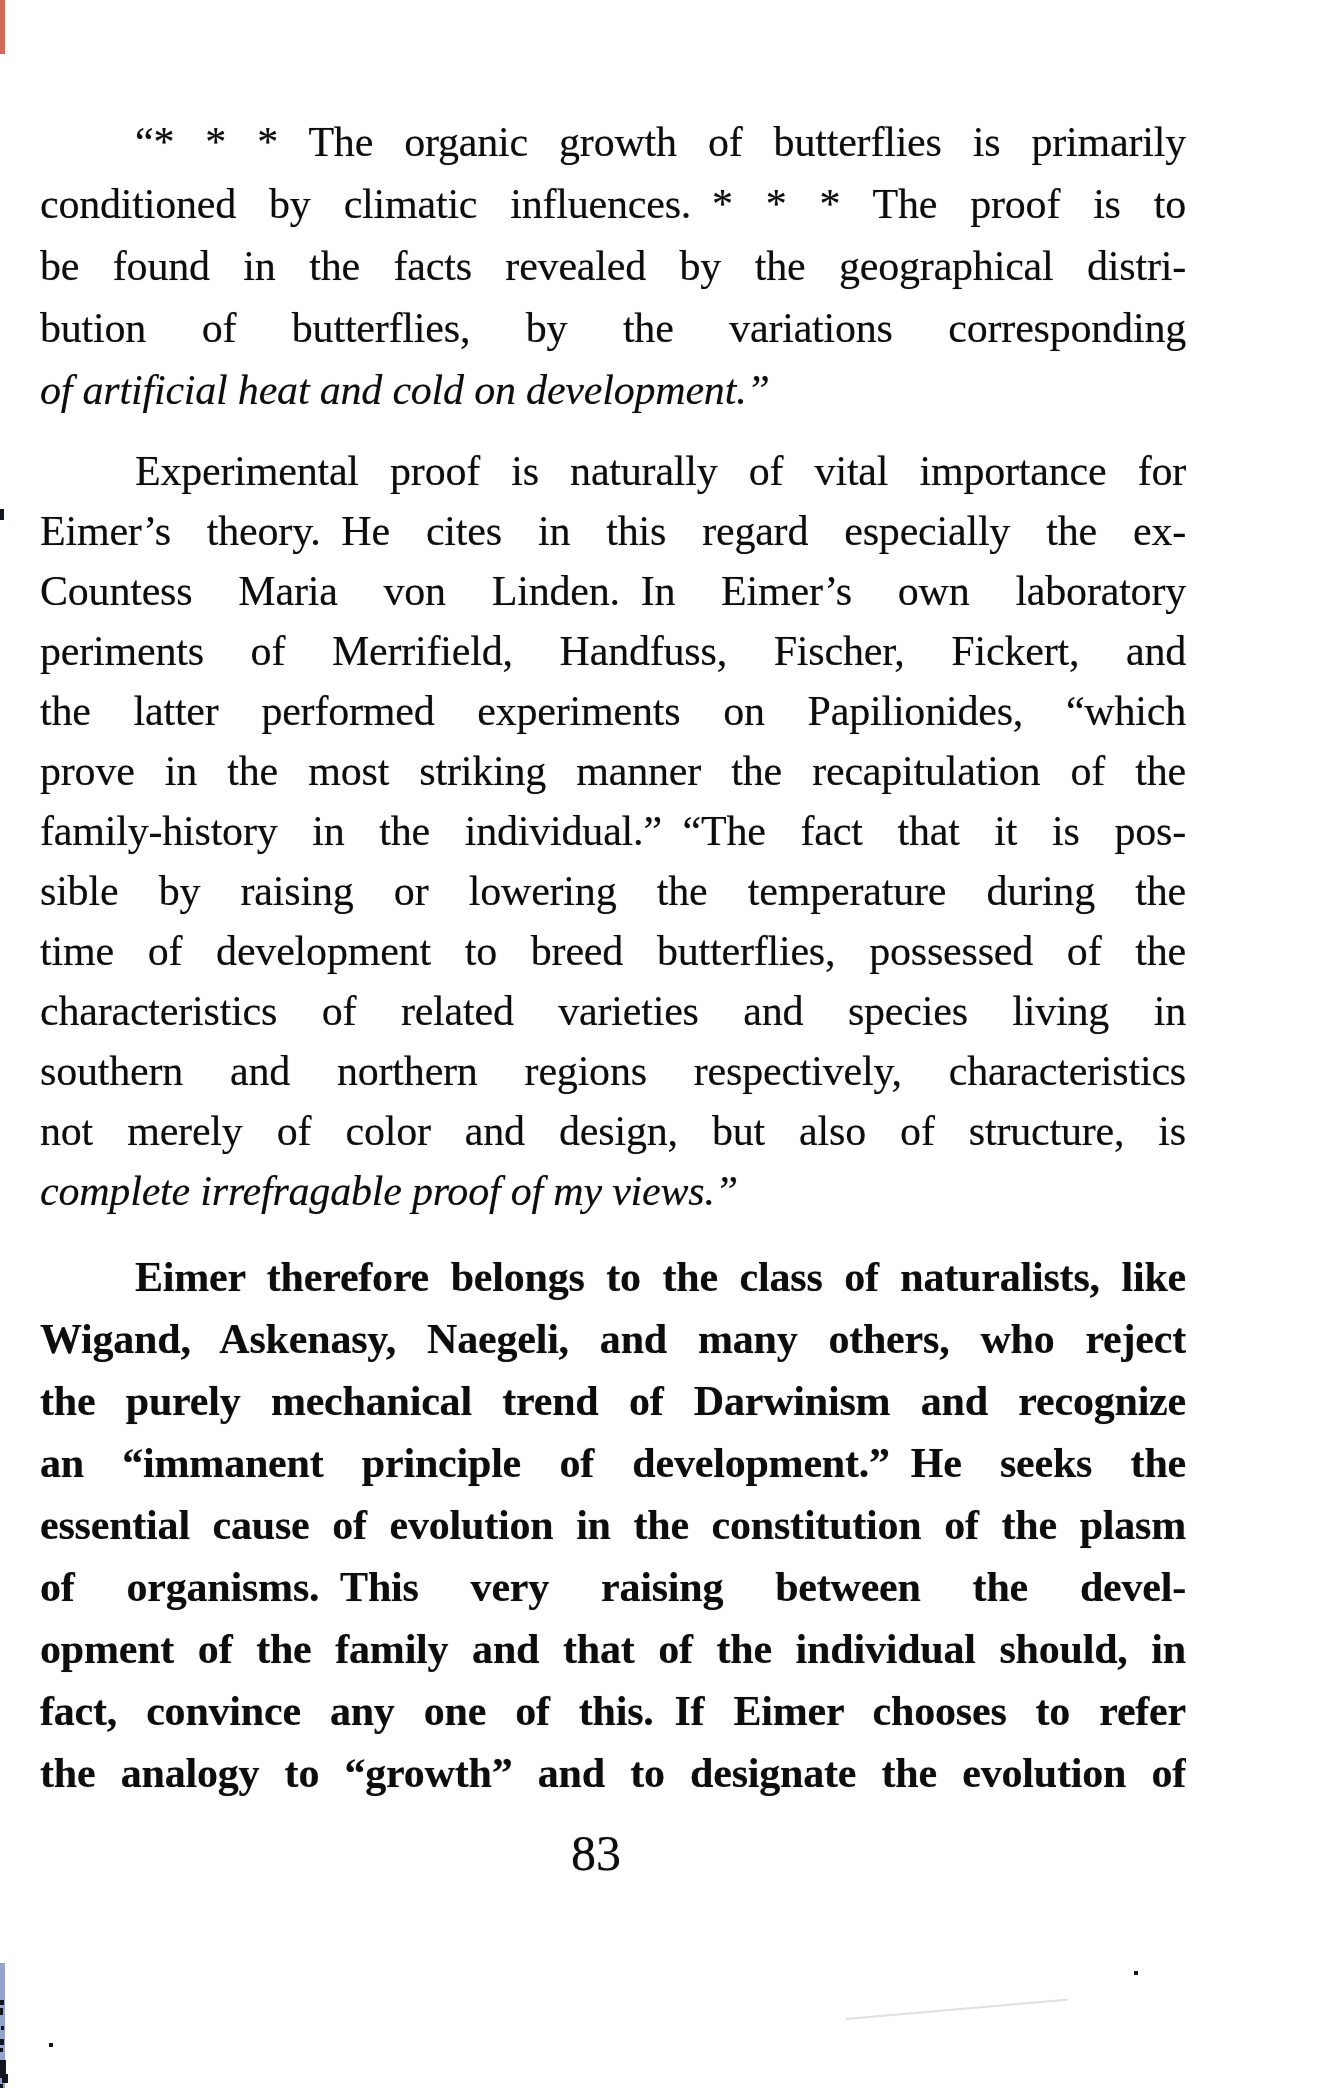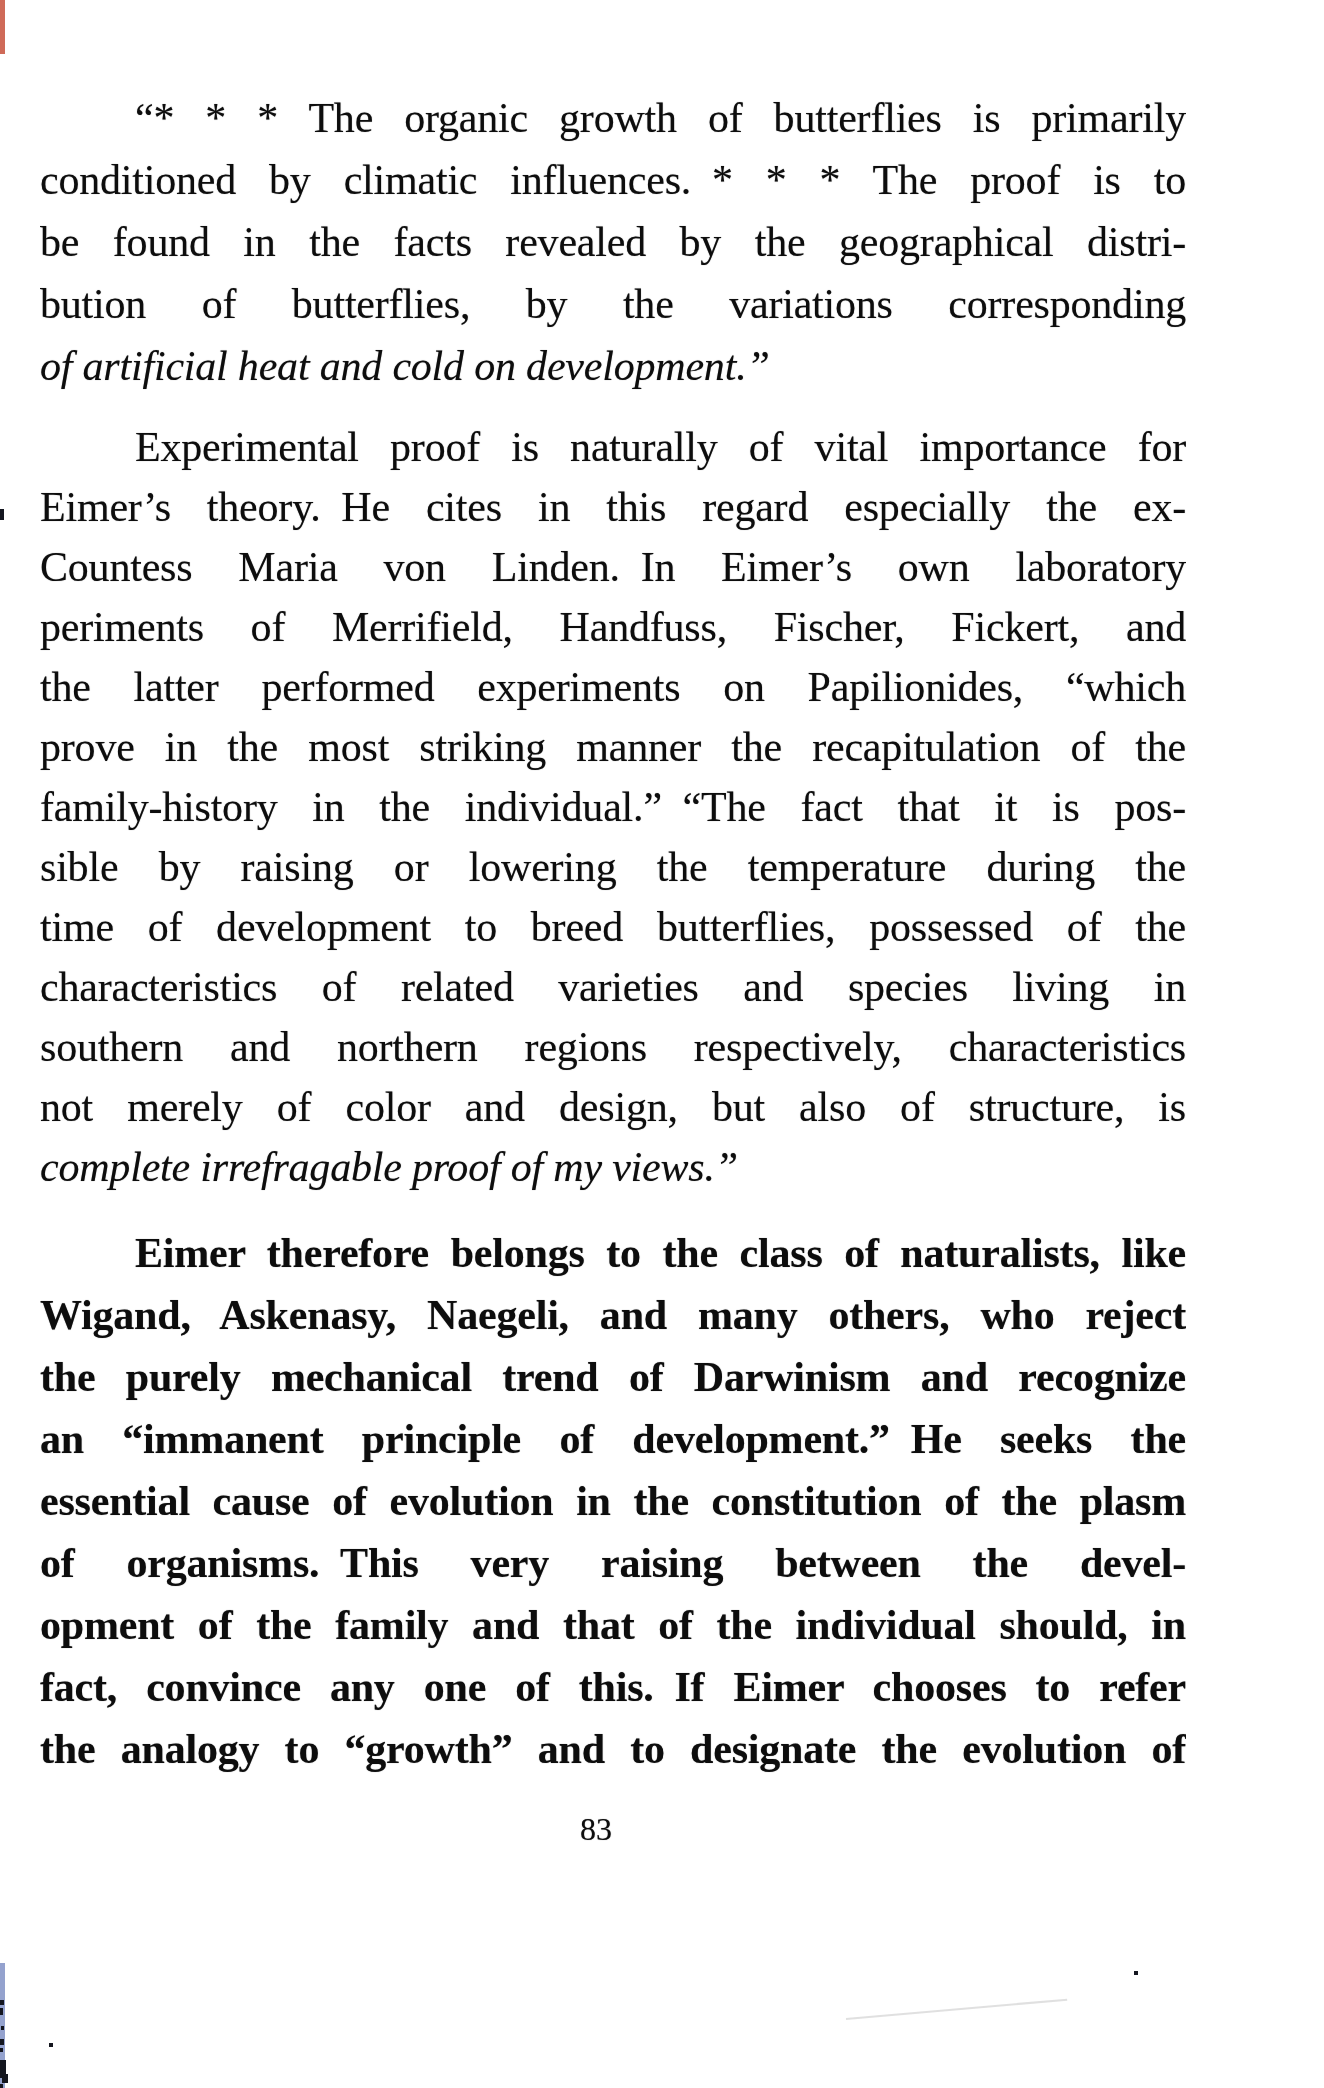--- a/index.html
+++ b/index.html
@@ -8,40 +8,40 @@
     background: #ffffff;
     position: relative;
     overflow: hidden;
     font-family: "Liberation Serif", "DejaVu Serif", serif;
     color: #0d0d0d;
   }
   .text-block {
     position: absolute;
     left: 40px; top: 0;
     width: 1146px;
-    padding-top: 87px;
+    padding-top: 111px;
   }
   .para {
     font-size: 42px;
     letter-spacing: -0.2px;
     text-shadow: 0 0 1px rgba(0,0,0,0.45);
   }
   .para.p1 { line-height: 62px; }
   .para.p2 { line-height: 60px; margin-top: 20px; }
   .para.p3 { line-height: 62px; margin-top: 25px; font-weight: bold; }
   .line {
     text-align: justify;
     text-align-last: justify;
     overflow: hidden;
   }
   .line.first { text-indent: 95px; }
   .line.endline { text-align-last: left; font-style: italic; }
   .page-number {
     margin-top: 29px;
-    font-size: 32px;
+    font-size: 50px;
     line-height: 40px;
     text-align: center;
     transform: translateX(-17px);
     text-shadow: 0 0 1px rgba(0,0,0,0.45);
   }
   .mark { position: absolute; }
   .mark.red-strip   { left: 0; top: 0;      width: 5px; height: 54px;  background: #cf6a58; }
   .mark.blue-strip  { left: 0; top: 1963px; width: 5px; height: 125px; background: #3d55a5; opacity: 0.55; }
   .mark.speck { background: #14161f; }
   .speck.s1 { left: 0;    top: 509px;  width: 4px; height: 11px; }

